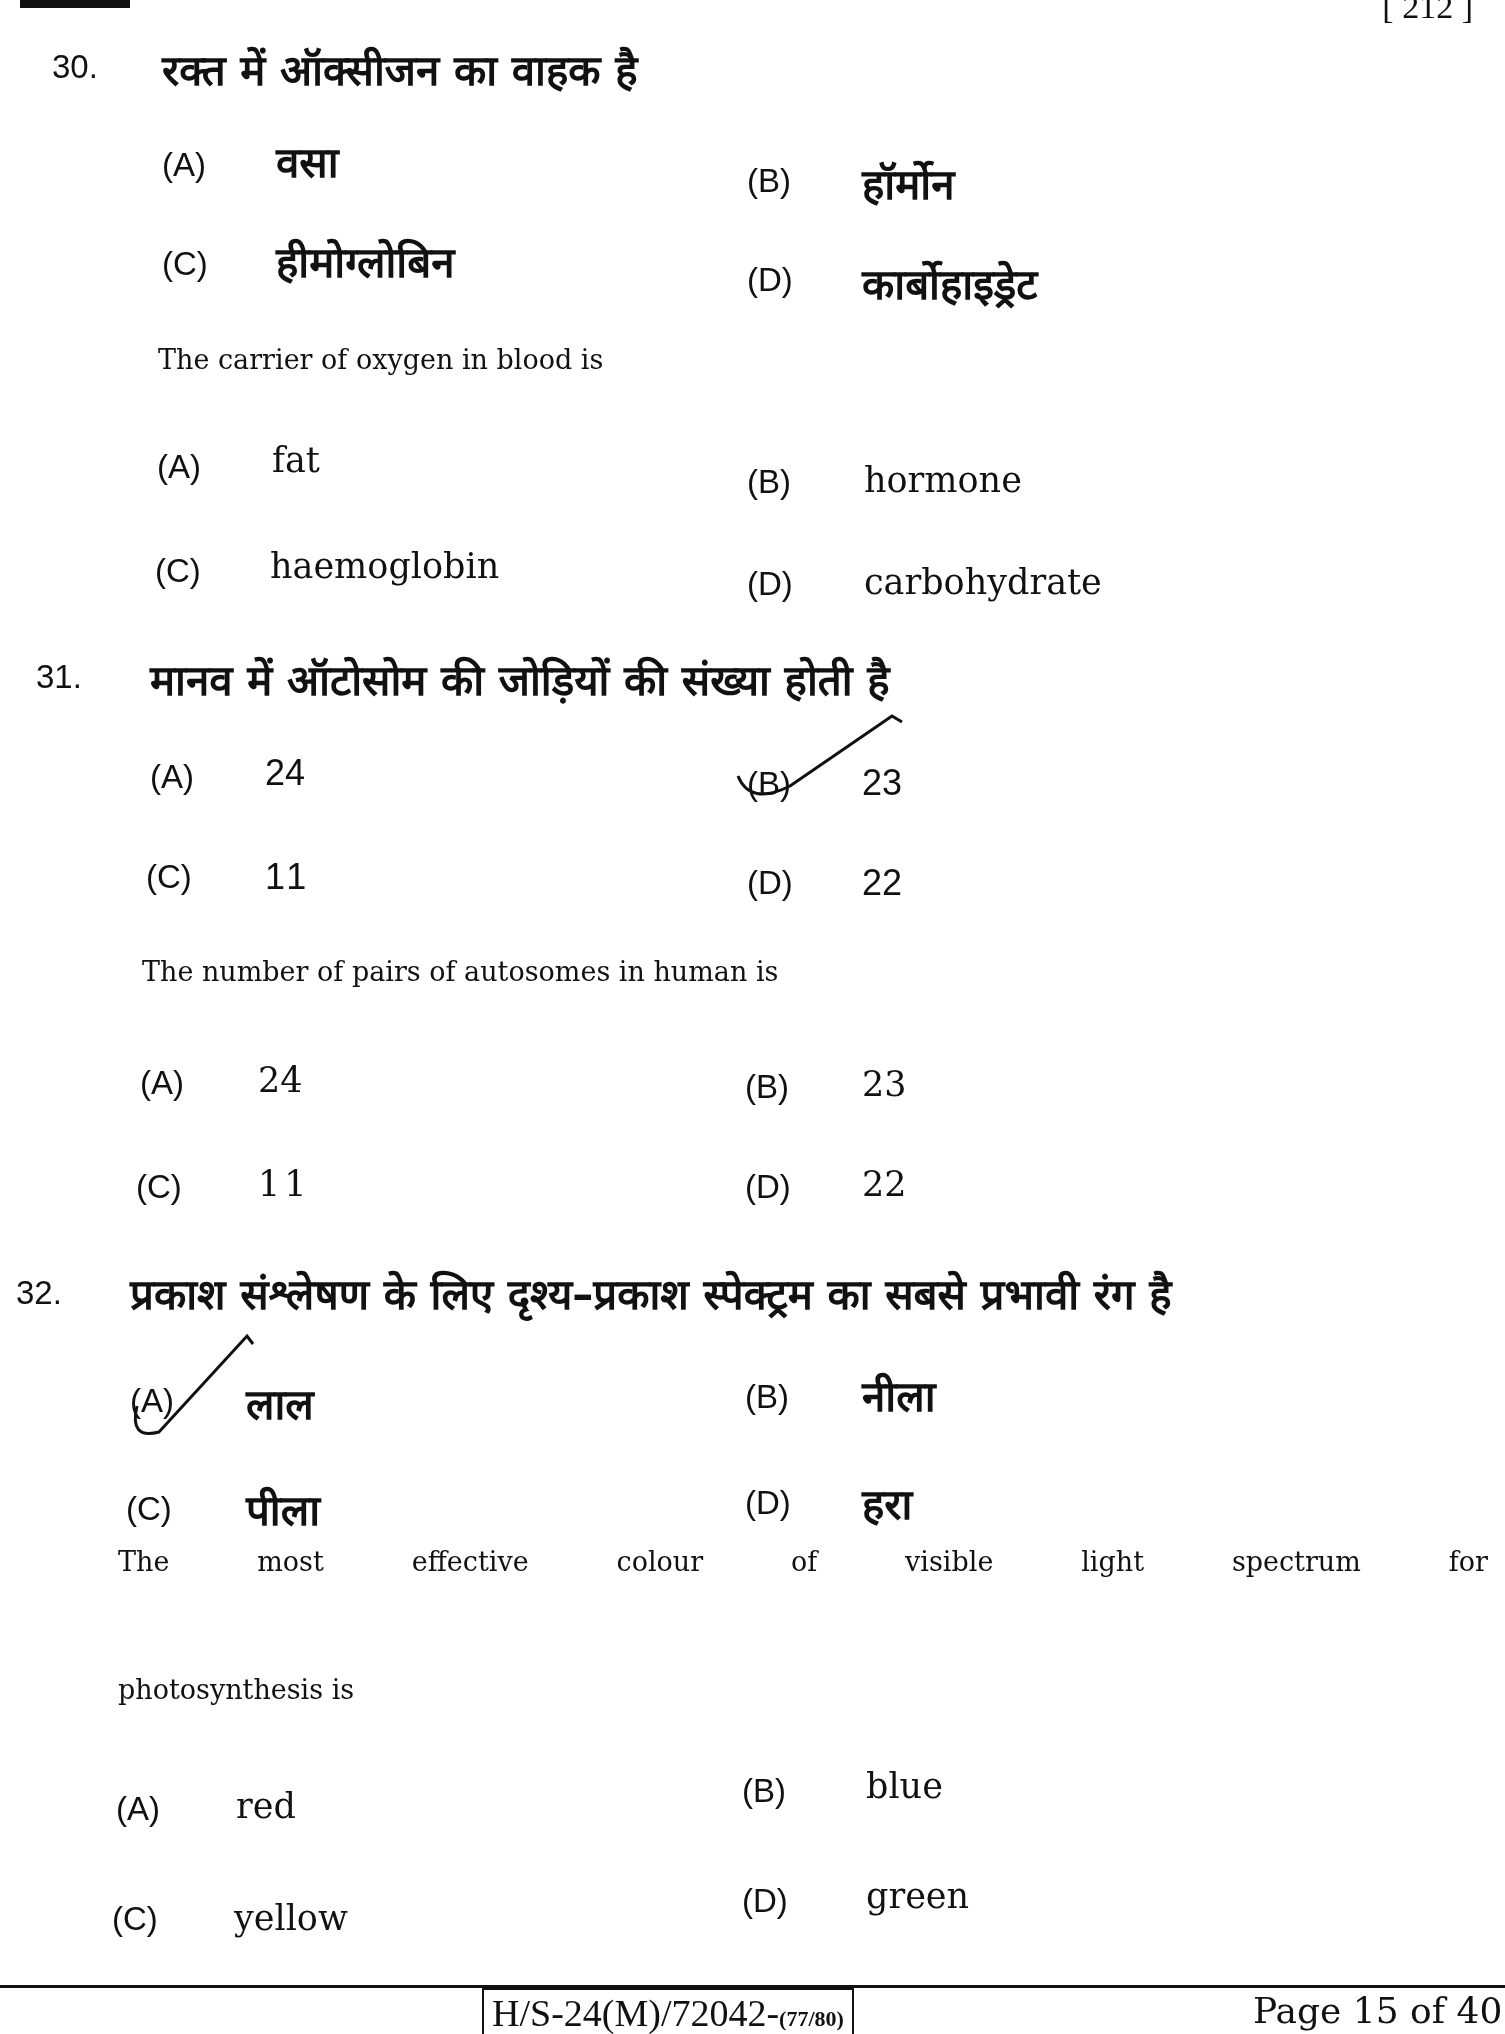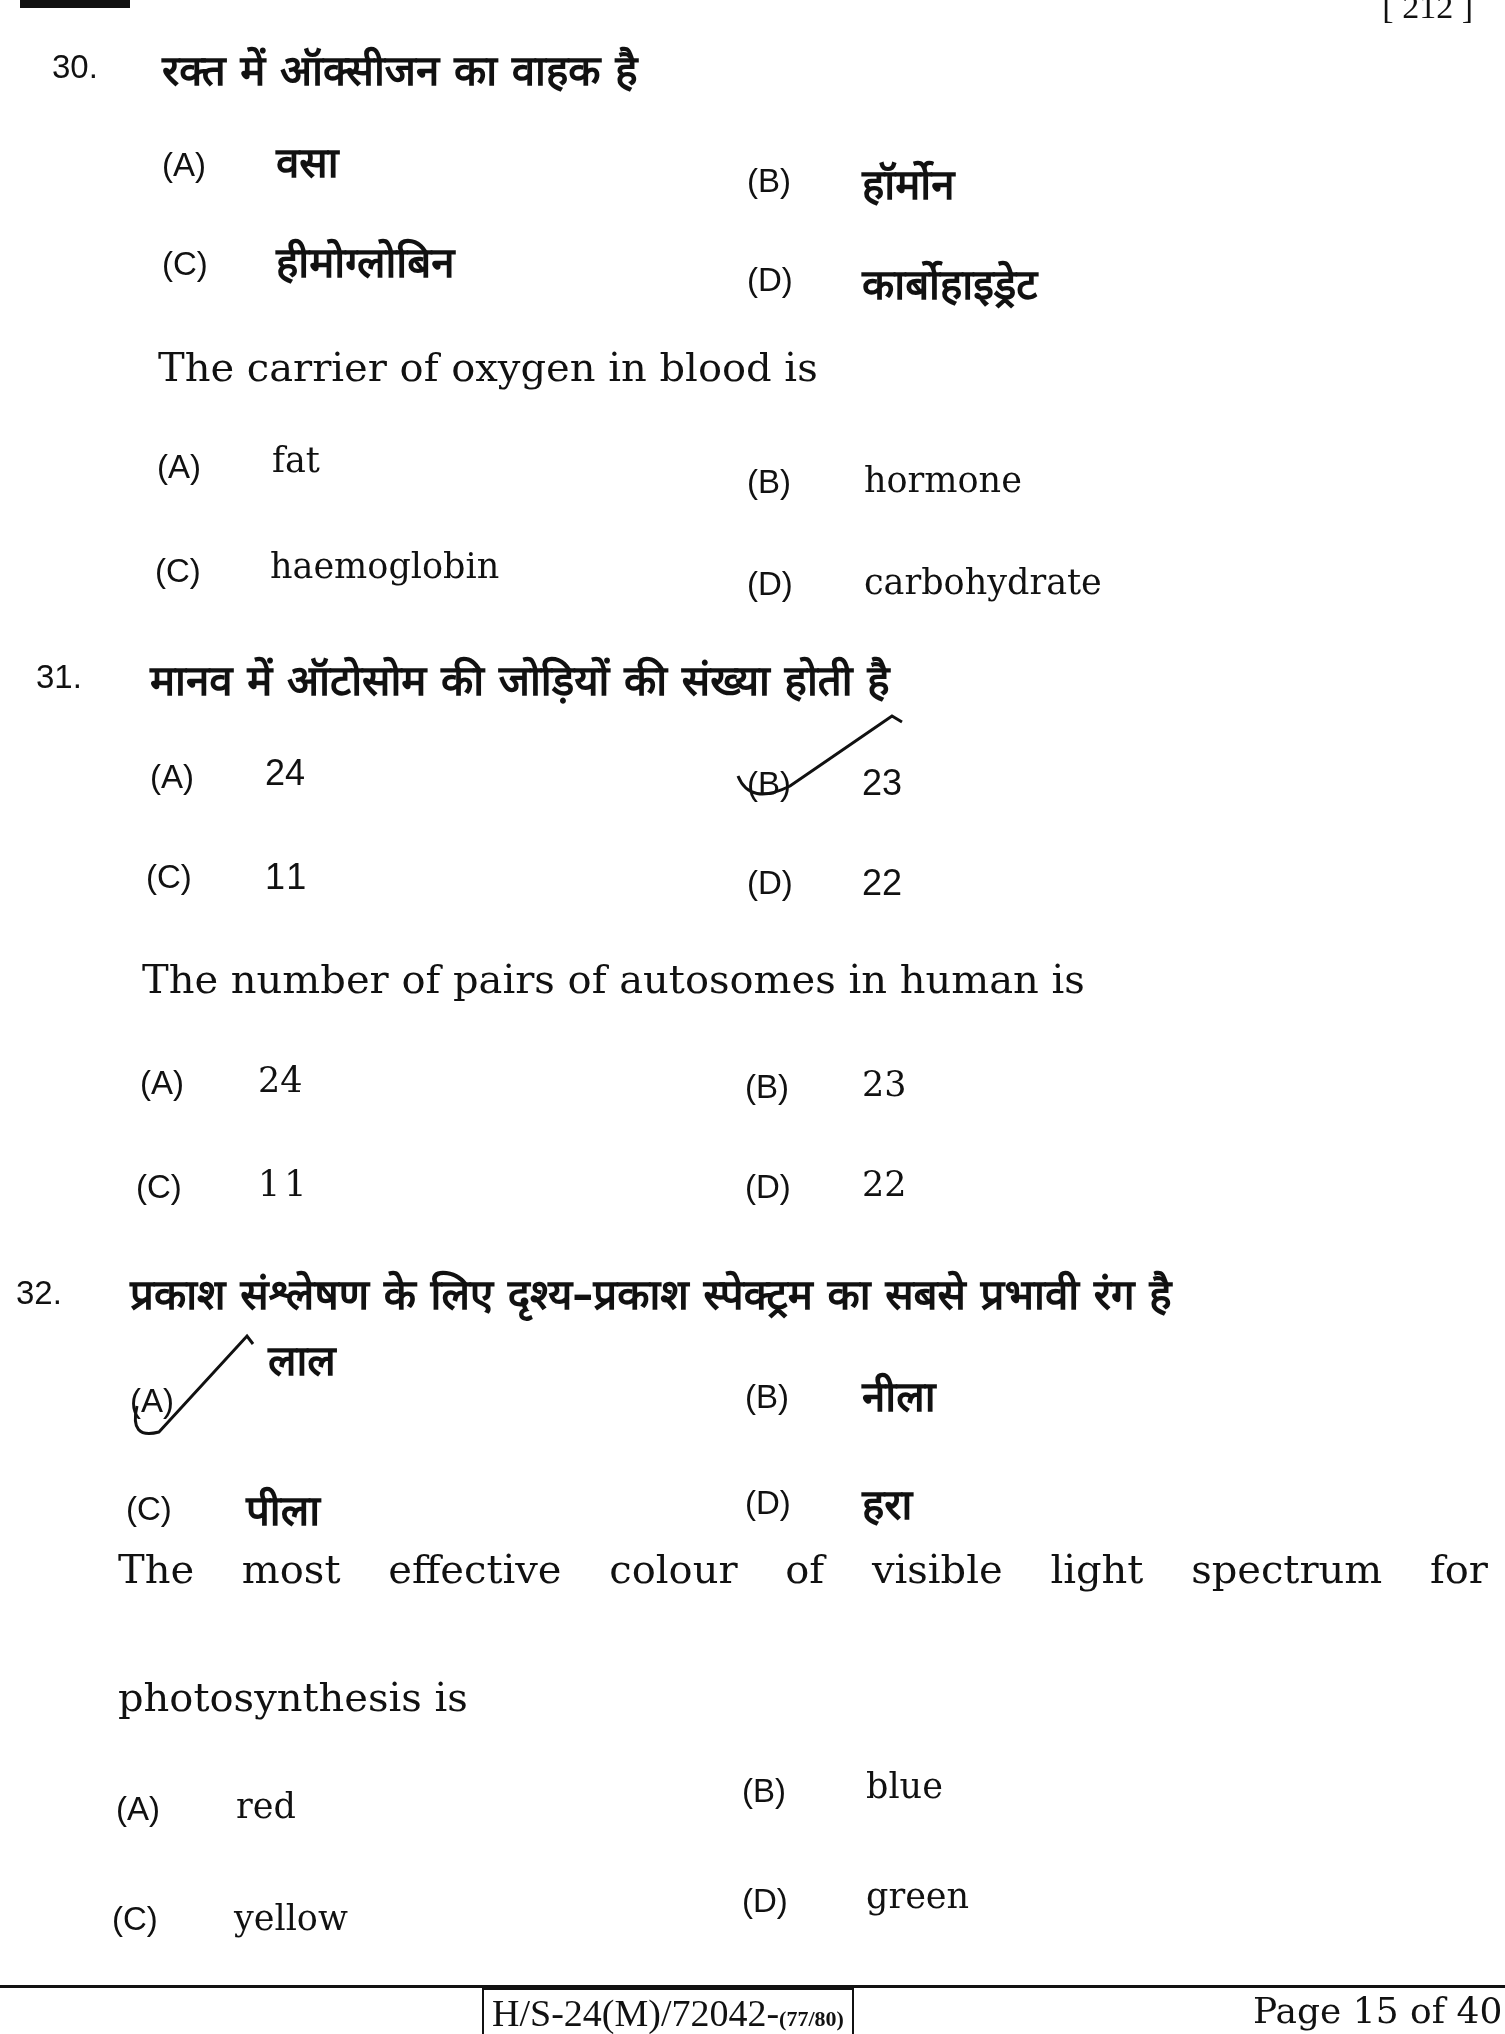--- a/index.html
+++ b/index.html
@@ -3,21 +3,21 @@
 <meta charset="utf-8">
 <style>
   html, body { margin:0; padding:0; background:#ffffff; }
   body { width:1505px; height:2034px; position:relative; overflow:hidden; color:#111; font-family:"DejaVu Serif", serif; }
   .abs { position:absolute; white-space:nowrap; }
   .corner-block { position:absolute; left:20px; top:0; width:110px; height:8px; background:#111; }
   .code { position:absolute; right:32px; top:-12px; font-family:"Liberation Serif", serif; font-size:34px; }
   .qnum { font-family:"Liberation Sans", sans-serif; font-size:33px; }
   .hi { font-family:"DejaVu Sans", sans-serif; font-size:42px; font-weight:bold; }
   .opt { font-family:"Liberation Sans", sans-serif; font-size:33px; }
-  .en { font-family:"DejaVu Serif", serif; font-size:40px; }
+  .en { font-family:"DejaVu Serif", serif; font-size:27px; }
   .optval-en { font-family:"DejaVu Serif", serif; font-size:35px; }
   .tick { position:absolute; }
   .footer-line { position:absolute; left:0; top:1985px; width:1505px; height:3px; background:#111; }
   .footer-box { position:absolute; left:482px; top:1988px; height:46px; padding:0 8px; border:2px solid #111; border-bottom:none; font-family:"Liberation Serif", serif; font-size:38px; line-height:46px; }
   .footer-box small { font-size:22px; font-weight:bold; }
   .page-num { position:absolute; left:1220px; top:1988px; font-family:"DejaVu Serif", serif; font-size:36px; line-height:46px;margin-left:33px; }
   .justify-row { position:absolute; left:118px; top:1590px; width:1370px; display:flex; justify-content:space-between; }
 </style>
 </head>
 <body>
@@ -70,21 +70,21 @@
 <div class="abs optval-en" style="left:862px;top:1064px;">23</div>
 <div class="abs opt" style="left:136px;top:1168px;">(C)</div>
 <div class="abs optval-en" style="left:258px;top:1164px;letter-spacing:4px;">11</div>
 <div class="abs opt" style="left:745px;top:1168px;">(D)</div>
 <div class="abs optval-en" style="left:862px;top:1164px;">22</div>
 
 <div class="abs qnum" style="left:16px;top:1274px;">32.</div>
 <div class="abs hi" style="left:130px;top:1264px;">प्रकाश संश्लेषण के लिए दृश्य–प्रकाश स्पेक्ट्रम का सबसे प्रभावी रंग है</div>
 
 <div class="abs opt" style="left:130px;top:1382px;">(A)</div>
-<div class="abs hi" style="left:246px;top:1330px;margin-left:22px;">लाल</div>
+<div class="abs hi" style="left:246px;top:1374px;">लाल</div>
 <div class="abs opt" style="left:745px;top:1378px;">(B)</div>
 <div class="abs hi" style="left:862px;top:1366px;">नीला</div>
 <div class="abs opt" style="left:126px;top:1490px;">(C)</div>
 <div class="abs hi" style="left:246px;top:1480px;">पीला</div>
 <div class="abs opt" style="left:745px;top:1484px;">(D)</div>
 <div class="abs hi" style="left:862px;top:1474px;">हरा</div>
 
 <svg class="tick" style="left:125px;top:1328px;" width="150" height="130">
   <path d="M12 78 Q 4 112 34 104 L 122 8 L 128 16" fill="none" stroke="#111" stroke-width="3"></path>
 </svg>

